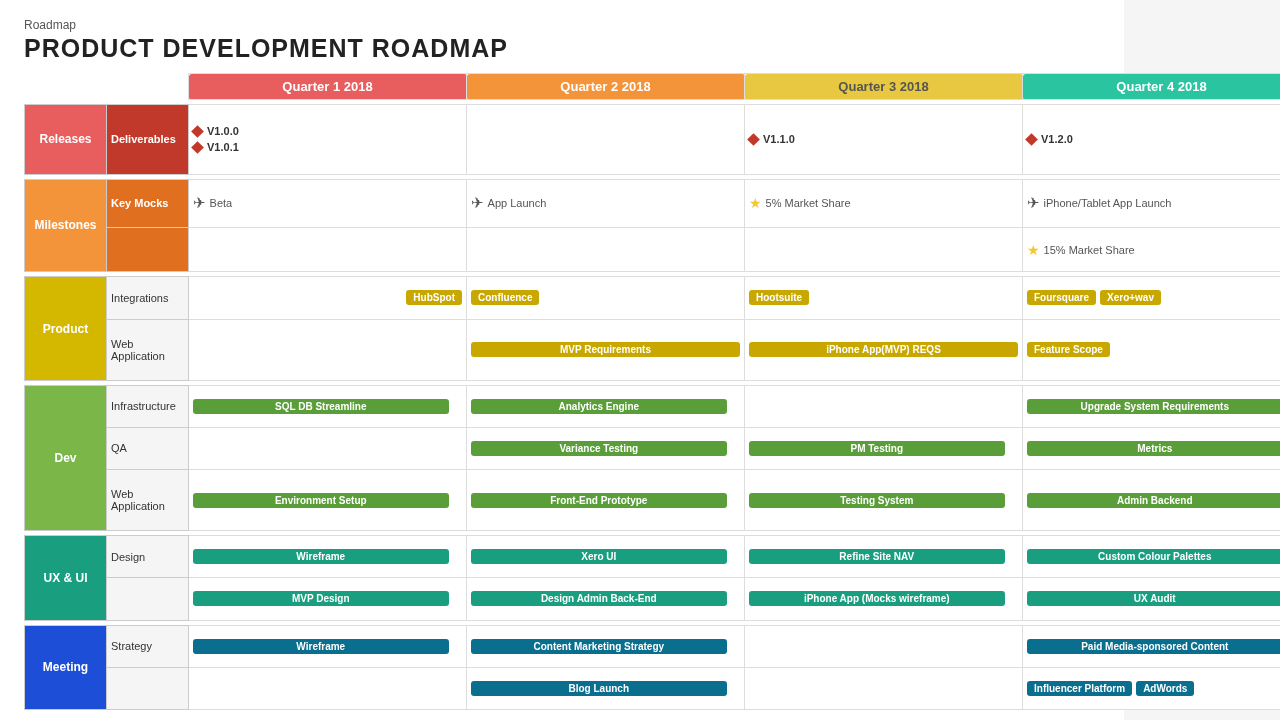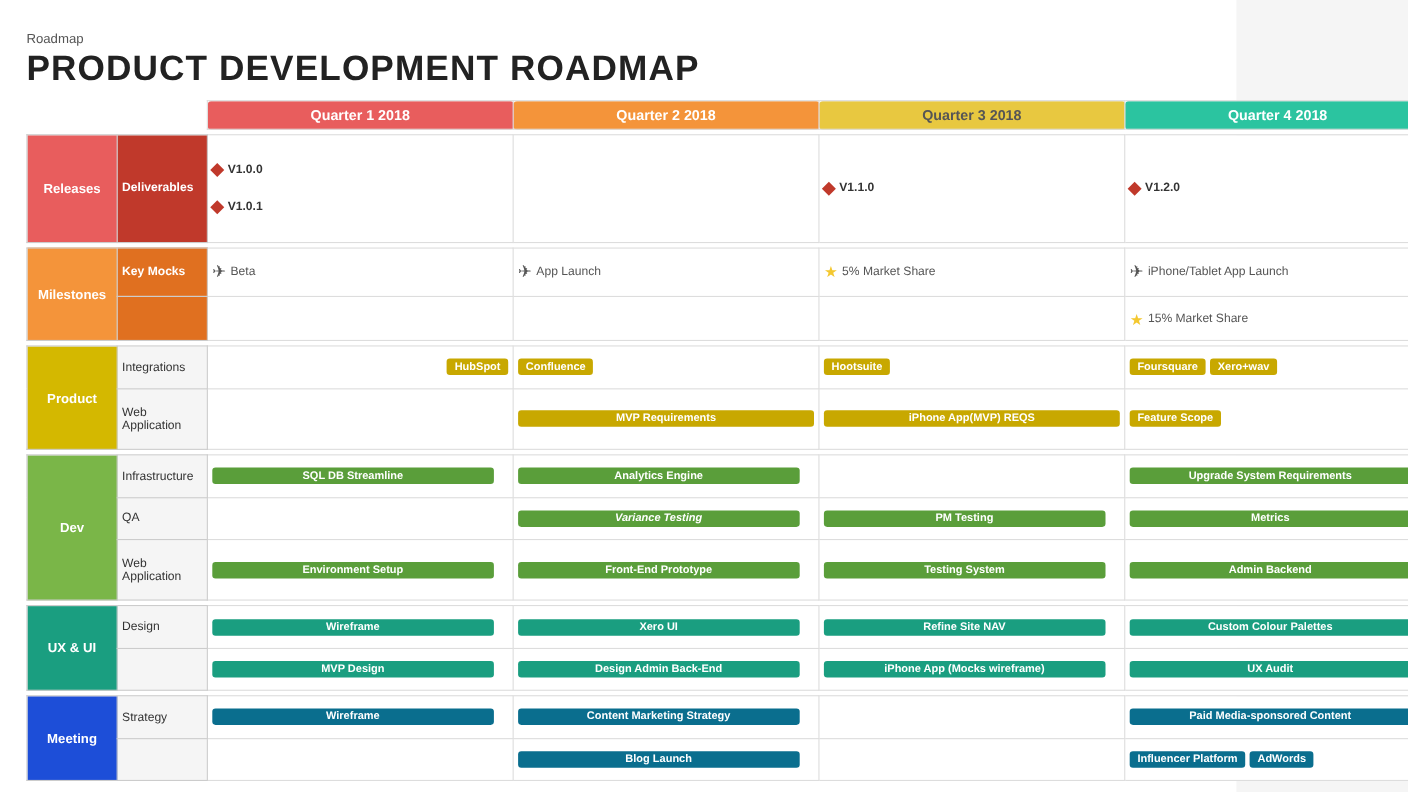--- a/index.html
+++ b/index.html
@@ -9,31 +9,31 @@
       width: 1280px;
       height: 720px;
       overflow: hidden;
       display: flex;
       flex-direction: column;
     }
     .page {
       background: #fff;
       width: 1124px;
       height: 720px;
-      padding: 28px 24px 10px 24px;
+      padding: 18px 24px 10px 24px;
       display: flex;
       flex-direction: column;
     }
     .header-label {
       font-size: 12px;
       color: #555;
       margin-bottom: 2px;
     }
     .header-title {
-      font-size: 32px;
+      font-size: 25px;
       font-weight: 900;
       color: #222;
       letter-spacing: 1px;
       margin-bottom: 10px;
       text-transform: uppercase;
     }
 
     .release-item {
       display: flex;
       align-items: center;
@@ -146,21 +146,21 @@
         <td rowspan="1" class="cell-section" style="background:#e85d5d; border:1px solid #ccc;">
           <span>Releases</span>
         </td>
         <td class="cell-sub" style="background:#c0392b; color:#fff; font-weight:700; border:1px solid #ccc;">Deliverables</td>
         <td class="cell-data" style="border:1px solid #ddd; background:#fff;">
           <div class="flex-col">
             <div class="release-item">
               <span style="display:inline-block;width:9px;height:9px;background:#c0392b;transform:rotate(45deg);margin-right:5px;flex-shrink:0;"></span>
               <span>V1.0.0</span>
             </div>
-            <div class="release-item" style="margin-top:20px;">
+            <div class="release-item" style="margin-top:2px;">
               <span style="display:inline-block;width:9px;height:9px;background:#c0392b;transform:rotate(45deg);margin-right:5px;flex-shrink:0;"></span>
               <span>V1.0.1</span>
             </div>
           </div>
         </td>
         <td class="cell-data" style="border:1px solid #ddd; background:#fff;"></td>
         <td class="cell-data" style="border:1px solid #ddd; background:#fff;">
           <div class="release-item">
             <span style="display:inline-block;width:9px;height:9px;background:#c0392b;transform:rotate(45deg);margin-right:5px;flex-shrink:0;"></span>
             <span>V1.1.0</span>
@@ -278,21 +278,21 @@
         </td>
         <td class="cell-data" style="border:1px solid #ddd;"></td>
         <td class="cell-data" style="border:1px solid #ddd;">
           <span class="tag tag-green" style="width:95%;">Upgrade System Requirements</span>
         </td>
       </tr>
 
       <tr>
         <td class="cell-sub" style="border:1px solid #ccc;">QA</td>
         <td class="cell-data" style="border:1px solid #ddd;"></td>
-        <td class="cell-data" style="border:1px solid #ddd;font-style:italic;">
+        <td class="cell-data" style="border:1px solid #ddd;">
           <span class="tag tag-green" style="width:95%;">Variance Testing</span>
         </td>
         <td class="cell-data" style="border:1px solid #ddd;margin-left:32px;">
           <span class="tag tag-green" style="width:95%;">PM Testing</span>
         </td>
         <td class="cell-data" style="border:1px solid #ddd;">
           <span class="tag tag-green" style="width:95%;">Metrics</span>
         </td>
       </tr>
 

